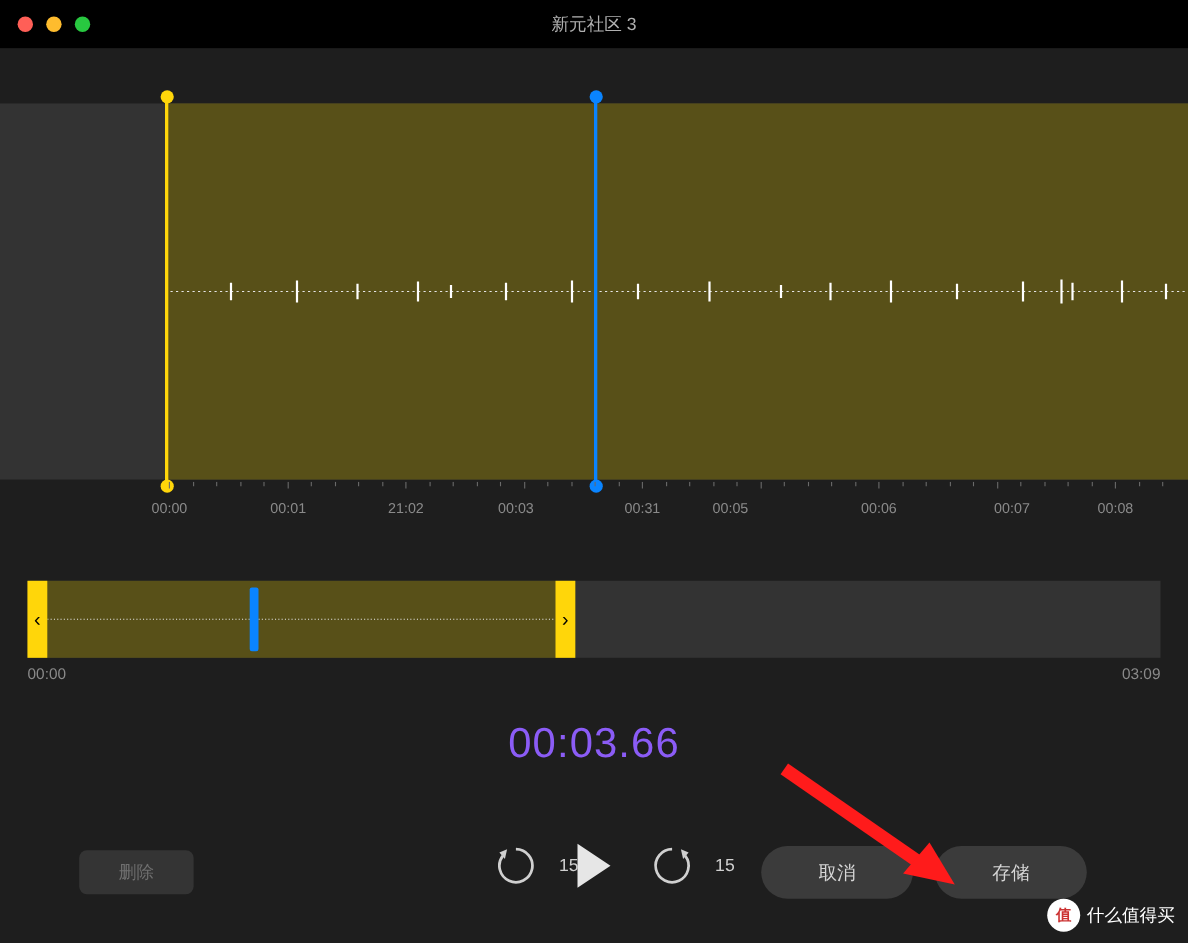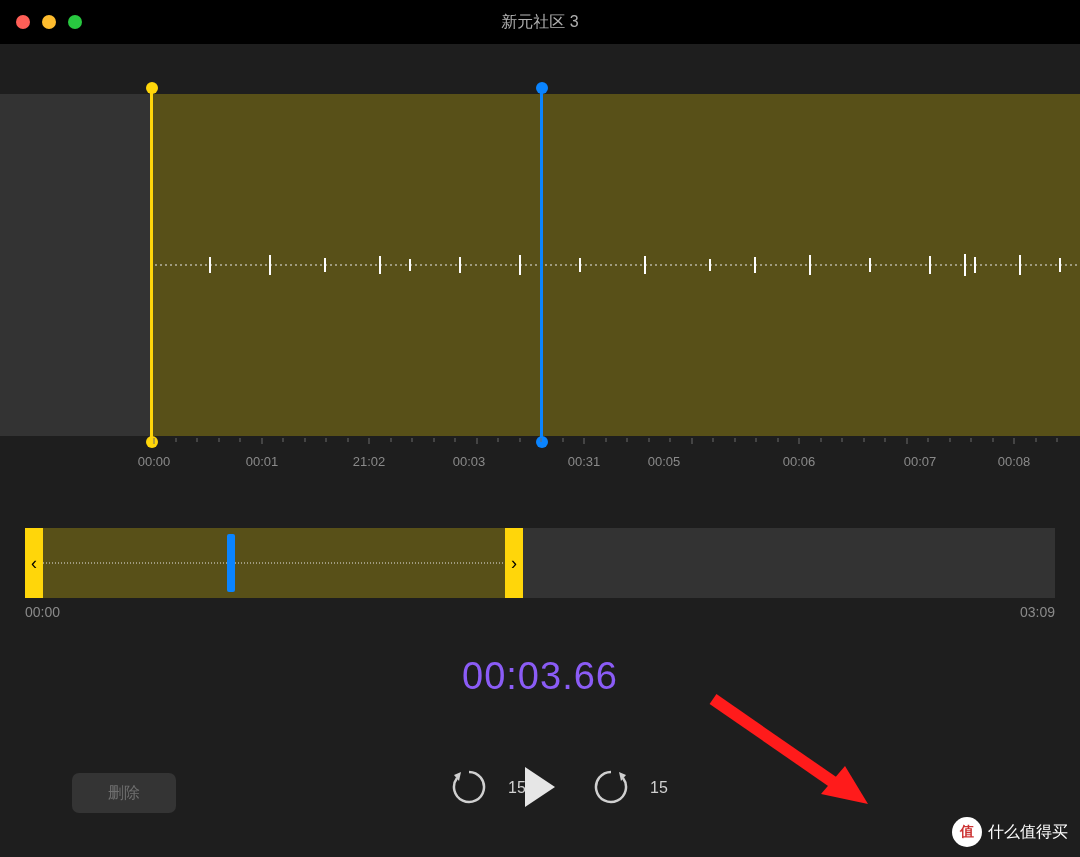--- a/index.html
+++ b/index.html
@@ -453,20 +453,28 @@
     <div class="play-btn"></div>
     <div class="skip-btn">
       <svg class="skip-arc" viewBox="0 0 36 36">
         <path d="M 18 3 A 15 15 0 1 0 30 9" fill="none" stroke="#d0d0d0" stroke-width="2.5"></path>
         <polygon points="33,6 26,3 28,12" fill="#d0d0d0"></polygon>
       </svg>
       <span class="skip-num">15</span>
     </div>
   </div>
 
+  <div class="action-buttons">
+    <div class="action-btn">
+        <span>取消</span>
+      </div>
+    <div class="action-btn">
+        <span>存储</span>
+      </div>
+  </div>
 </div>
 
 <svg class="arrow-annotation" width="180" height="130" viewBox="0 0 180 130">
   <line x1="10" y1="10" x2="140" y2="100" stroke="#ff1b1b" stroke-width="12"></line>
   <polygon points="165,115 118,105 142,77" fill="#ff1b1b"></polygon>
 </svg>
 
 <div class="watermark">
   <div class="wm-circle">值</div>
   <span>什么值得买</span>

